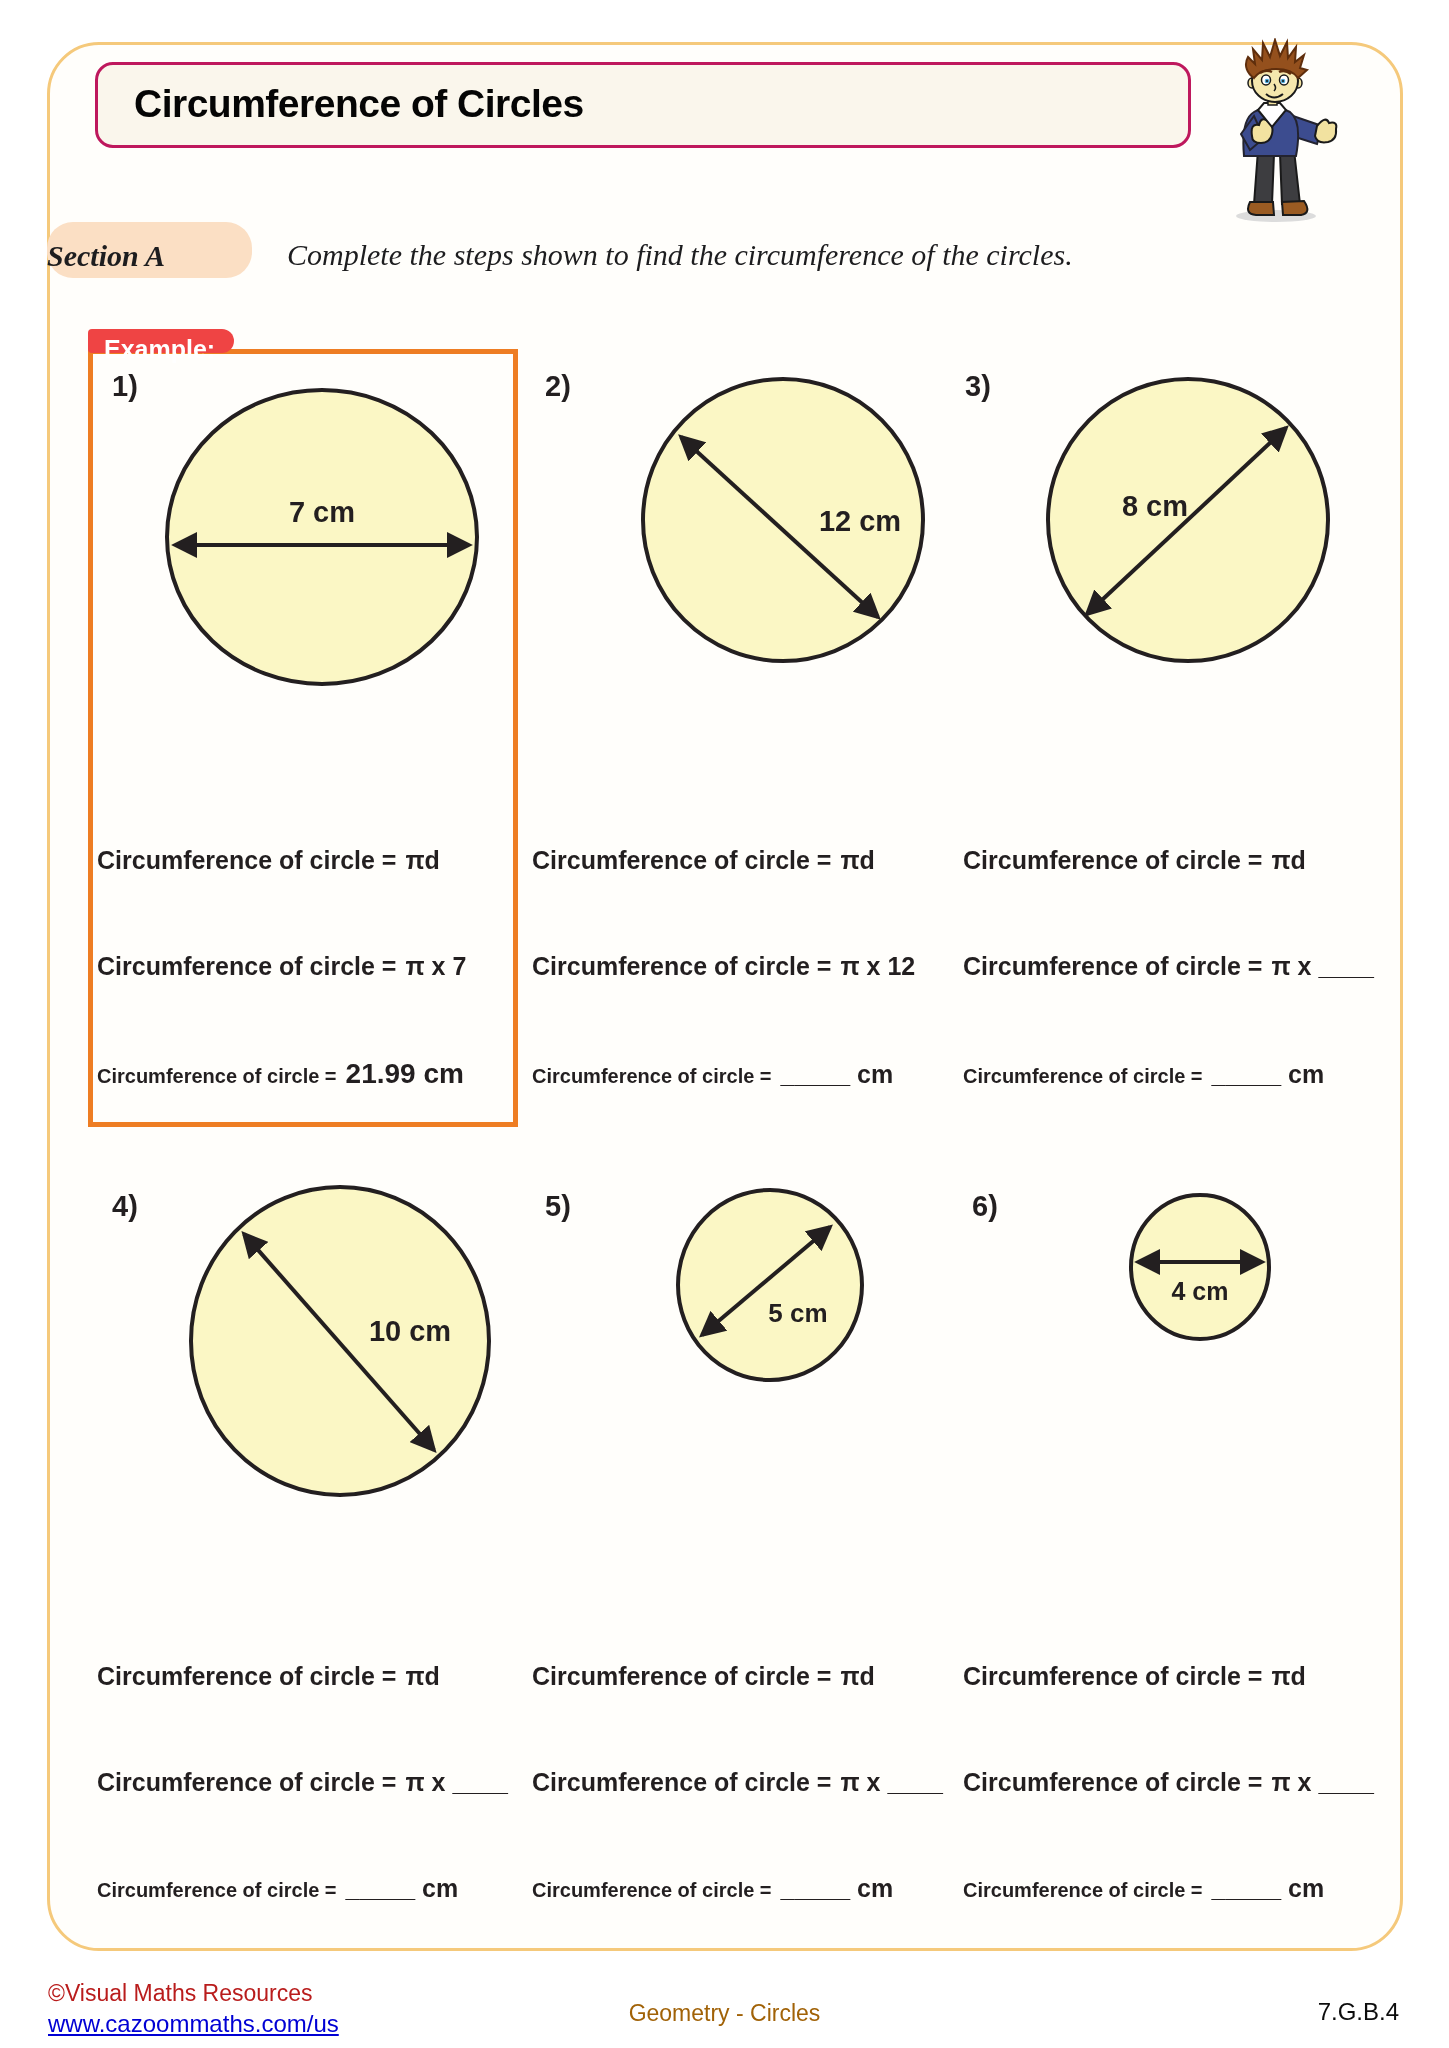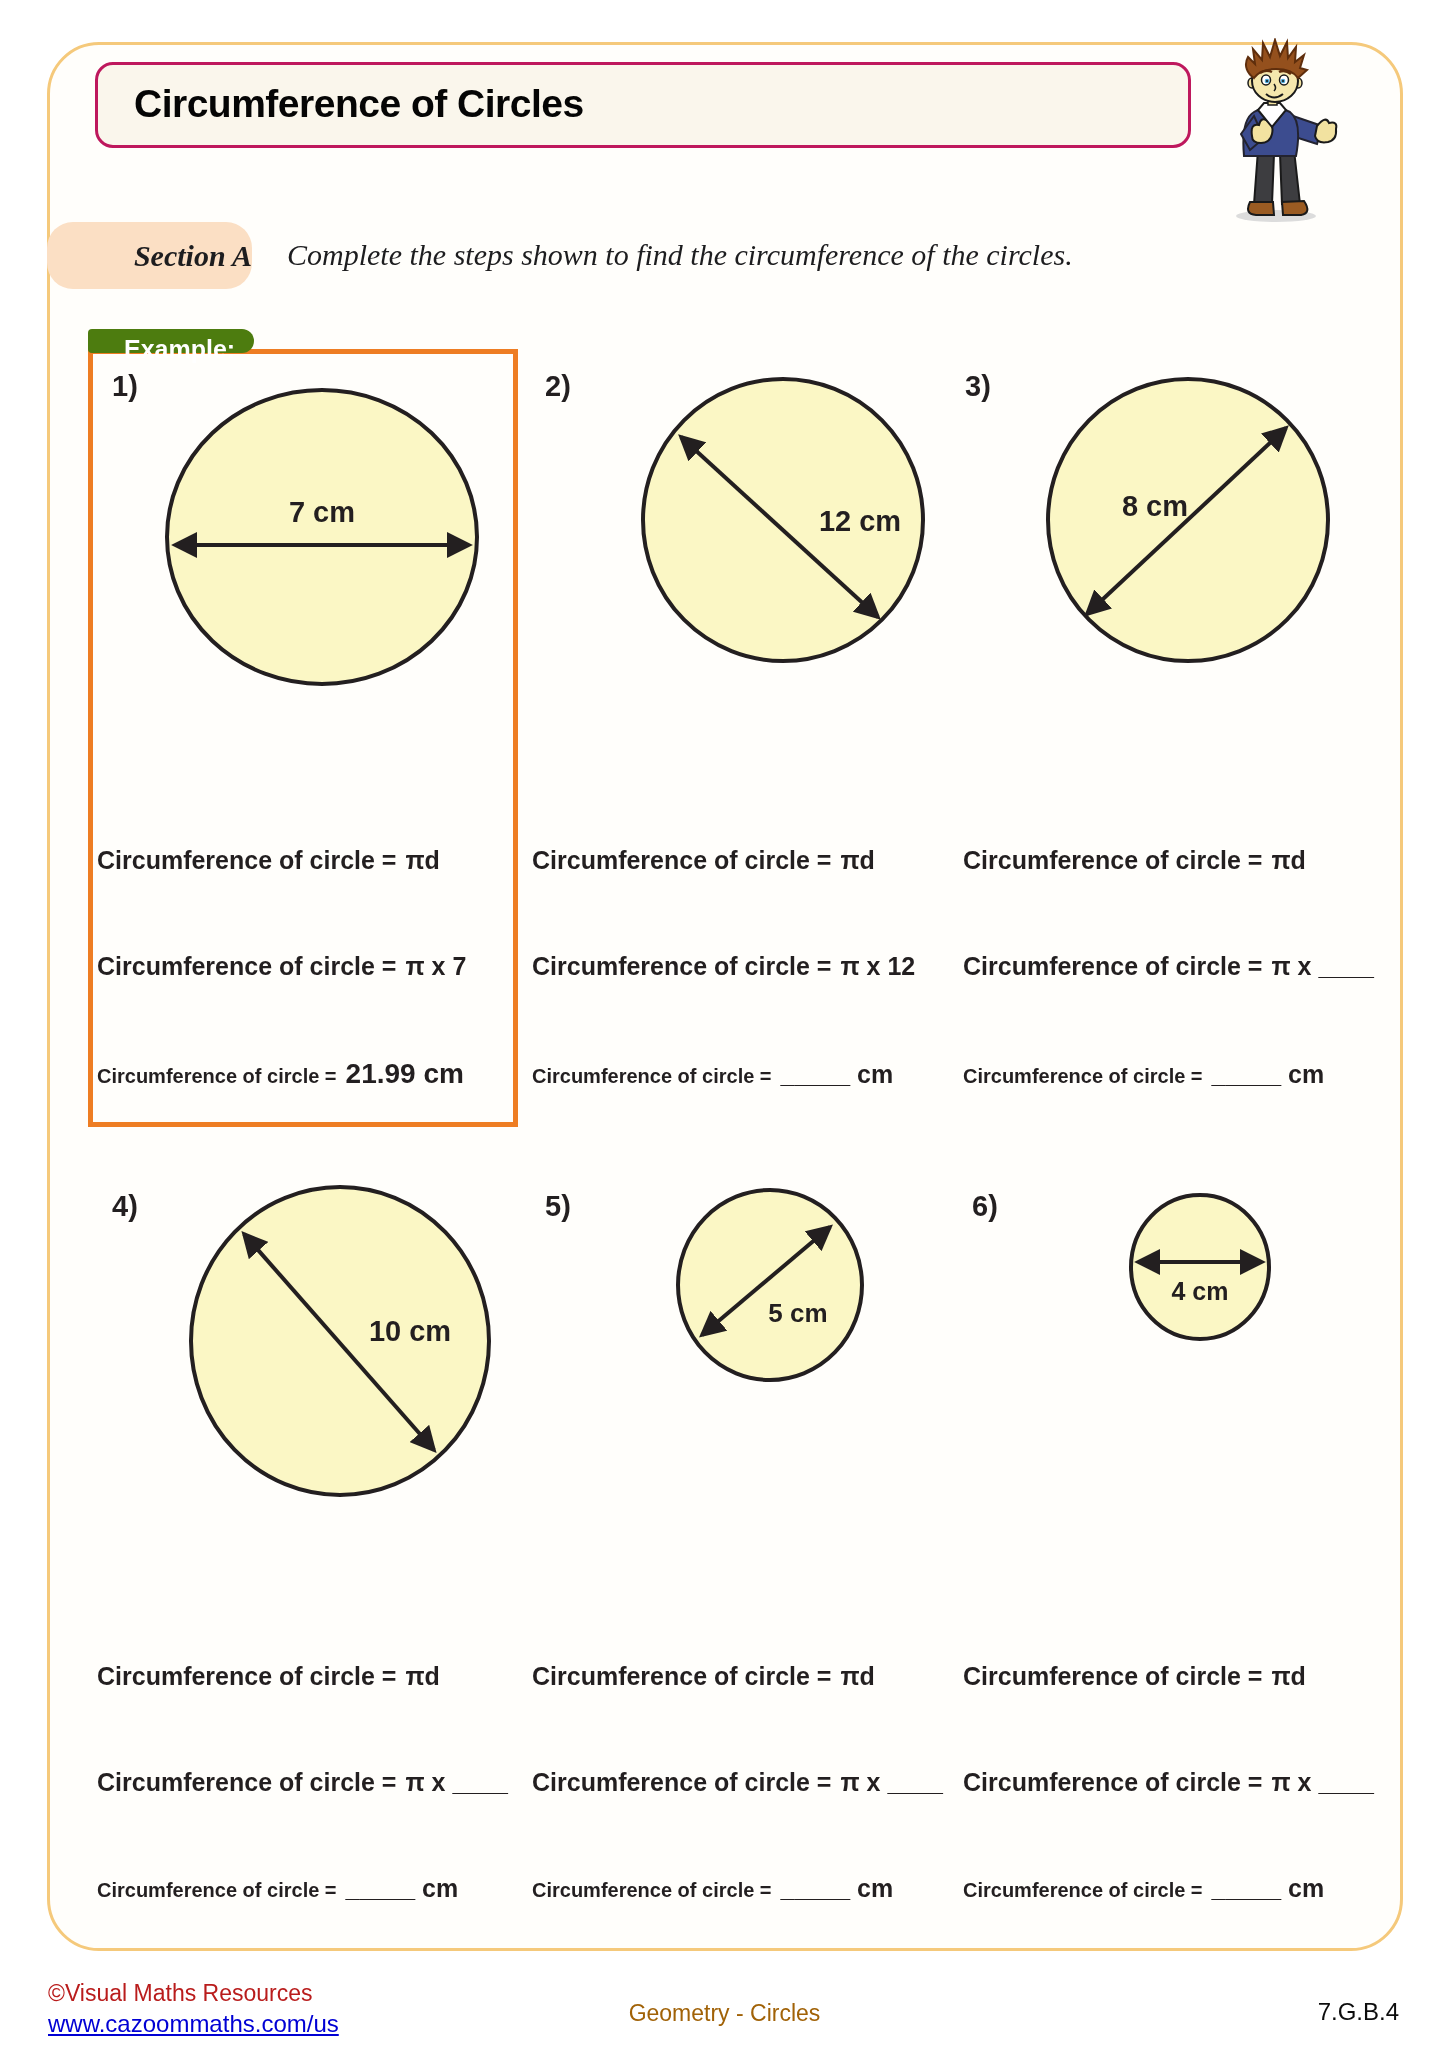--- a/index.html
+++ b/index.html
@@ -16,30 +16,30 @@
   .title-box h1{margin:0;padding:0 0 0 36px;font-size:39px;line-height:78px;font-weight:700;
                 letter-spacing:-0.5px;color:#050505;font-family:"Liberation Sans",sans-serif;}
   .logo-box{position:absolute;left:1063px;top:52px;width:128px;height:112px;background:#faf6ec;
             border:3px solid #141414;border-radius:14px;z-index:2;text-align:center;}
   .logo-box svg{display:block;margin:7px auto 0 auto;}
   .logo-text{font-family:"Liberation Serif",serif;font-weight:700;font-size:21px;letter-spacing:0;
              color:#0c0c0c;line-height:22px;}
   .mascot{position:absolute;left:1198px;top:38px;width:156px;height:186px;z-index:3;}
 
   
-  .section-pill{position:absolute;left:47px;top:222px;width:205px;height:67px;background:#fbdfc4;
-                border-radius:26px;z-index:1;text-align:right;}
+  .section-pill{position:absolute;left:47px;top:222px;width:205px;height:56px;background:#fbdfc4;
+                border-radius:26px;z-index:1;text-align:left;}
   .section-pill span{font-family:"Liberation Serif",serif;font-style:italic;font-weight:700;
                      font-size:30px;line-height:67px;color:#1d1d1f;}
   .instruction{position:absolute;left:287px;top:238px;width:860px;
                font-family:"Liberation Serif",serif;font-style:italic;font-size:30px;color:#1d1d1f;}
 
   
-  .example-tag{position:absolute;left:88px;top:329px;width:146px;height:24px;background:#4d7c0f;
-               border-radius:6px 18px 18px 6px;z-index:2;padding-left:20px;}
+  .example-tag{position:absolute;left:88px;top:329px;width:146px;height:24px;background:#ef4444;
+               border-radius:6px 18px 18px 6px;z-index:2;}
   .example-tag span{display:block;padding-left:16px;font-size:25px;font-weight:700;color:#ffffff;
                     line-height:40px;}
   .example-box{position:absolute;left:88px;top:349px;width:420px;height:768px;
                border:5px solid #ee7d23;z-index:1;}
 
   
   .pnum{position:absolute;font-size:29px;font-weight:700;color:#231f20;z-index:2;}
   #n1{left:112px;top:370px;} #n2{left:545px;top:370px;} #n3{left:965px;top:370px;}
   #n4{left:112px;top:1190px;} #n5{left:545px;top:1190px;} #n6{left:972px;top:1190px;}
 

